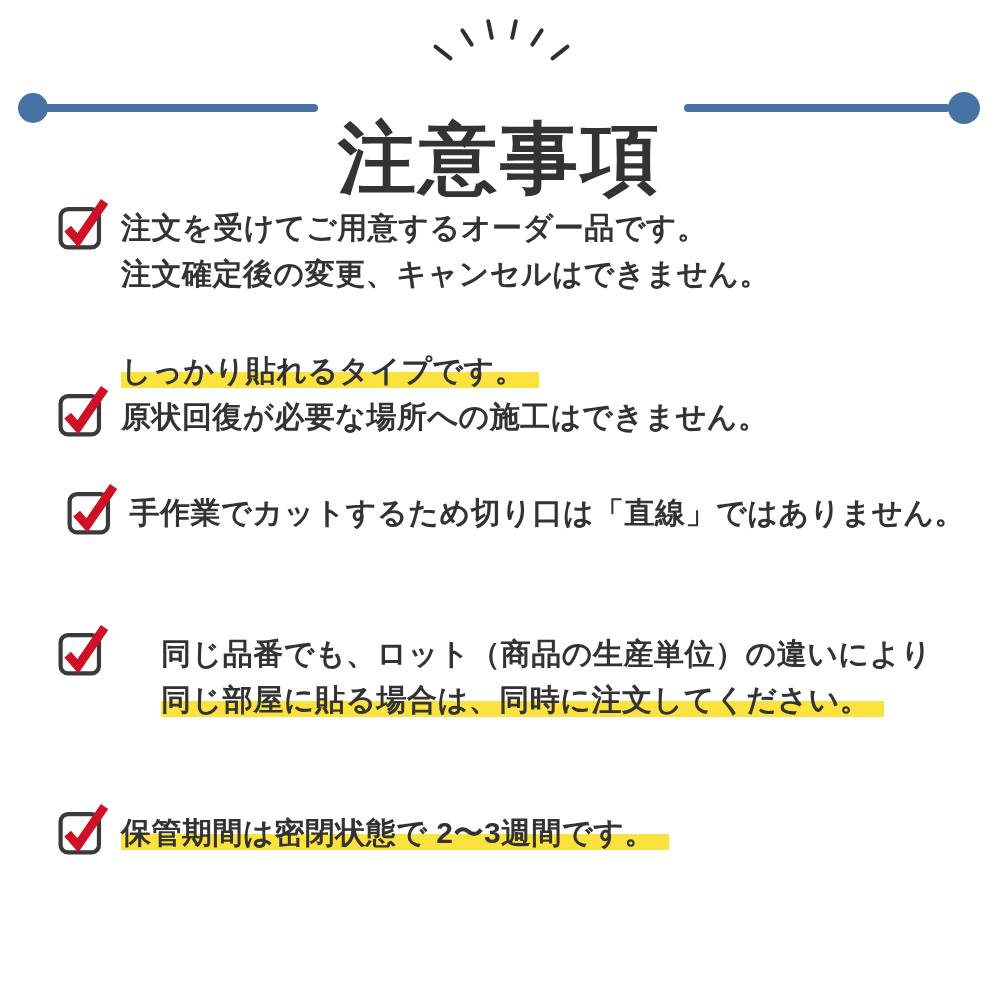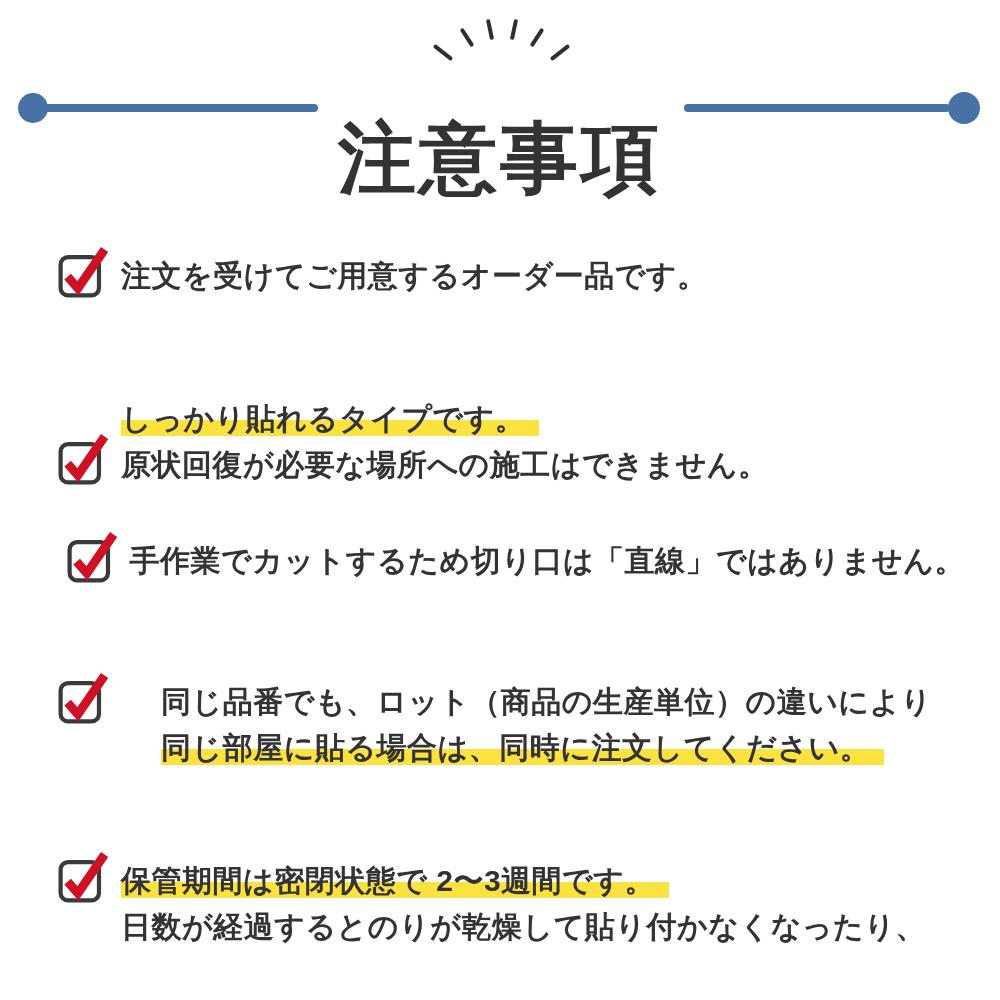--- a/index.html
+++ b/index.html
@@ -34,21 +34,21 @@
   .burst span:nth-child(1){left:10px;top:27px;transform:rotate(-52deg);height:23px;}
   .burst span:nth-child(2){left:34px;top:13px;transform:rotate(-33deg);}
   .burst span:nth-child(3){left:57px;top:5px;transform:rotate(-12deg);}
   .burst span:nth-child(4){left:81px;top:5px;transform:rotate(12deg);}
   .burst span:nth-child(5){left:104px;top:13px;transform:rotate(33deg);}
   .burst span:nth-child(6){left:127px;top:27px;transform:rotate(52deg);height:23px;}
 
   
   .item{
     position:absolute;left:55px;width:910px;
-    display:flex;align-items:flex-start;margin-top:48px;
+    display:flex;align-items:flex-start;
   }
   .item-1{top:205px;} .item-2{top:348px;align-items:flex-end;} .item-3{top:490px;justify-content:flex-end;}
   .item-4{top:631px;gap:40px;} .item-5{top:810px;text-decoration:underline;}
 
   .check-icon{
     flex:0 0 58px;width:58px;height:58px;margin-top:-10px;margin-right:8px;
   }
   .item-text{
     font-size:30px;font-weight:700;line-height:46px;
     letter-spacing:0.5px;color:#333333;white-space:nowrap;
@@ -87,20 +87,21 @@
     </g>
   </defs>
 </svg>
 
 <div class="item item-1">
   <svg class="check-icon" viewBox="0 0 58 62">
       <use href="#redcheck"></use>
     </svg>
   <div class="item-text">
     <span class="line"><span>注文を受けてご用意するオーダー品です。</span></span>
+    <span class="line"><span>注文確定後の変更、キャンセルはできません。</span></span>
   </div>
 </div>
 
 <div class="item item-2">
   <svg class="check-icon" viewBox="0 0 58 62">
       <use href="#redcheck"></use>
     </svg>
   <div class="item-text">
     <span class="line"><span class="hl">しっかり貼れるタイプです。</span></span>
     <span class="line"><span>原状回復が必要な場所への施工はできません。</span></span>
@@ -125,15 +126,14 @@
     <span class="line"><span class="hl">同じ部屋に貼る場合は、同時に注文してください。</span></span>
   </div>
 </div>
 
 <div class="item item-5">
   <svg class="check-icon" viewBox="0 0 58 62">
       <use href="#redcheck"></use>
     </svg>
   <div class="item-text">
     <span class="line"><span class="hl">保管期間は密閉状態で 2〜3週間です。</span></span>
-    <span class="line"><span>日数が経過するとのりが乾燥して貼り付かなくなったり、</span></span>
   </div>
 </div>
 
 </body></html>

